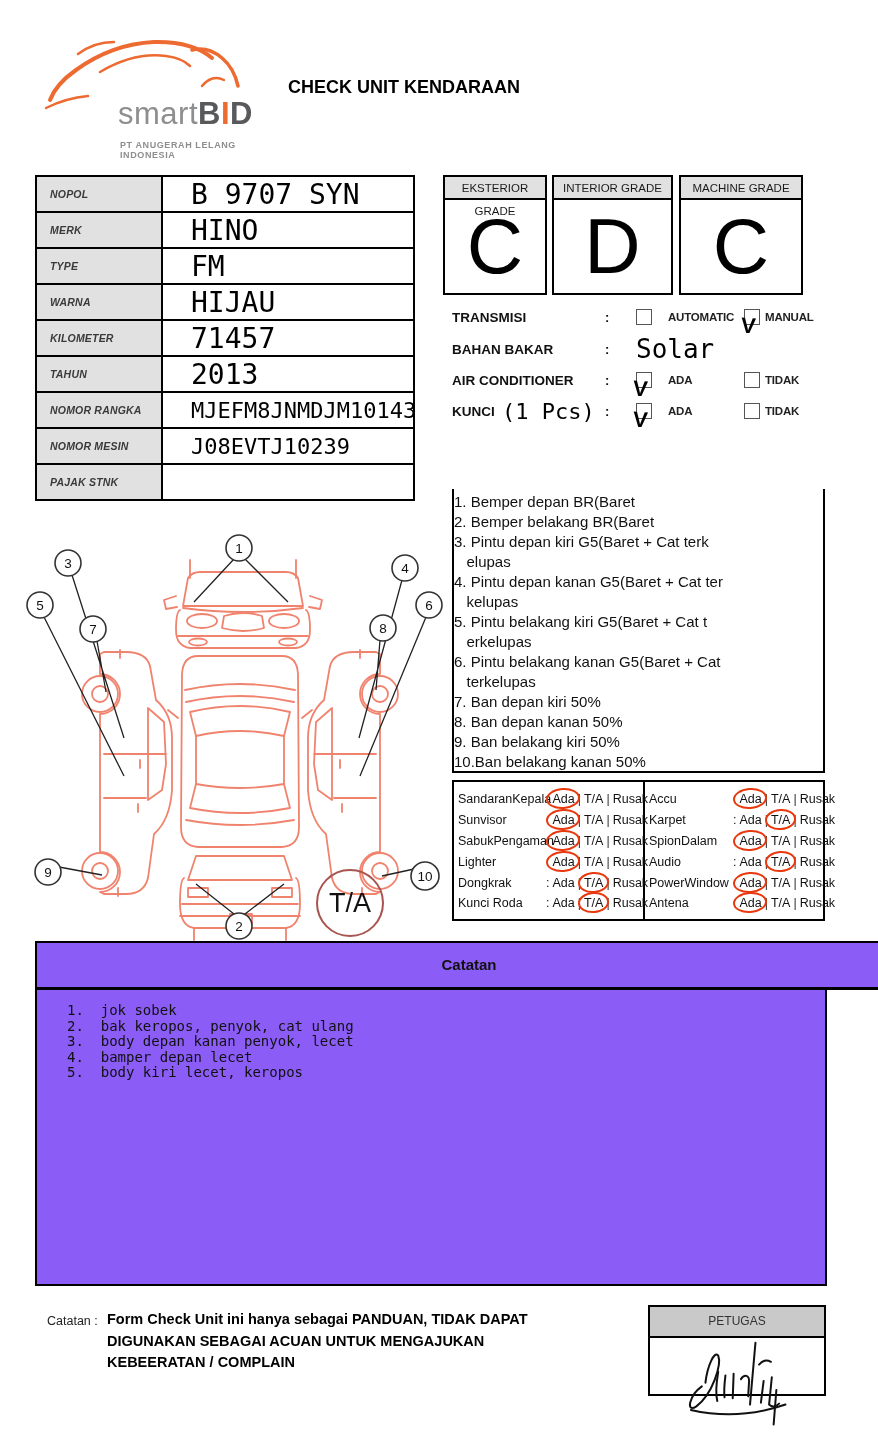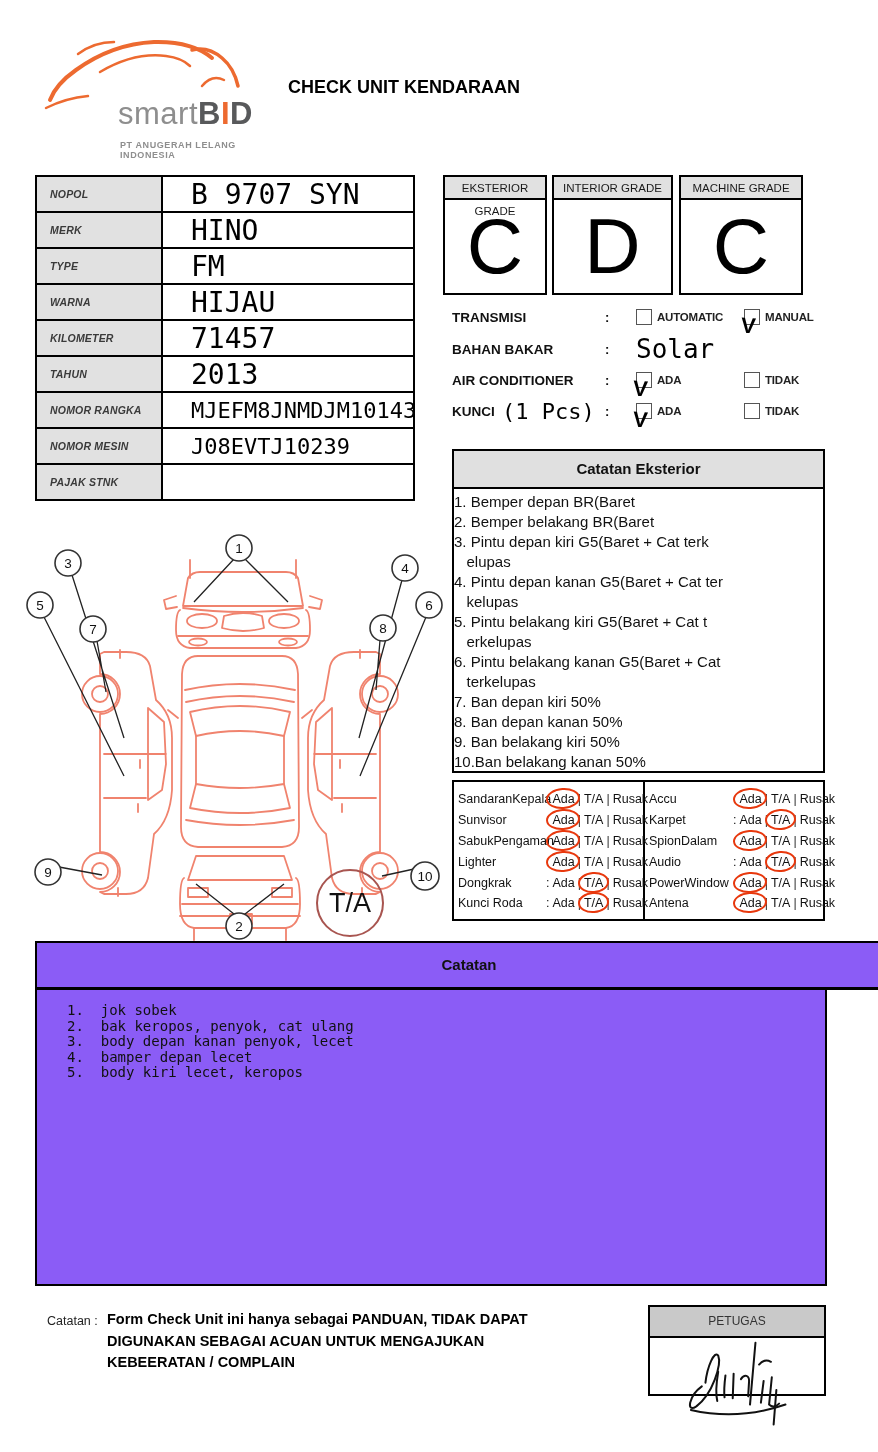--- a/index.html
+++ b/index.html
@@ -36,21 +36,21 @@
          font-size:11.5px;color:#1a1a1a;box-sizing:border-box;}
   .gval{height:95px;border:2px solid #000;border-top:none;box-sizing:border-box;
         display:flex;align-items:center;justify-content:center;font-size:78px;color:#000;background:#fff;}
 
   
   .spec-row{position:absolute;left:452px;width:376px;height:24px;}
   .spec-label{position:absolute;left:0;top:2px;font-size:13.5px;font-weight:700;color:#111;}
   .spec-qty{position:absolute;left:50px;top:-3px;font-size:22px;color:#000;}
   .spec-colon{position:absolute;left:153px;top:2px;font-size:13px;font-weight:700;}
   .spec-opt{position:absolute;top:1px;display:flex;align-items:center;}
-  .spec-opt.o1{left:184px;} .spec-opt.o2{left:292px;}
+  .spec-opt.o1{left:184px;gap:11px;} .spec-opt.o2{left:292px;}
   .cb{position:relative;width:14px;height:14px;border:1.5px solid #555;flex:none;}
   .cb.checked::after{content:"V";position:absolute;left:-4px;top:3px;font-size:22px;font-weight:700;
                      color:#000;transform:rotate(4deg);font-family:"Liberation Sans",sans-serif;}
   .cb-label{margin-left:5px;font-size:11.5px;font-weight:700;color:#222;letter-spacing:-.2px;}
   .spec-value{position:absolute;left:184px;top:-6px;font-size:26px;color:#000;}
 
   
   .ce-head{position:absolute;left:452px;top:449px;width:373px;height:40px;box-sizing:border-box;
            background:#e0e0e0;border:2px solid #000;text-align:center;line-height:36px;
            font-size:15px;font-weight:700;}
@@ -220,21 +220,20 @@
     <span class="spec-opt o1">
       <span class="cb checked"></span>
       <span class="cb-label">ADA</span>
     </span>
     <span class="spec-opt o2">
       <span class="cb"></span>
       <span class="cb-label">TIDAK</span>
     </span>
   </div>
 
-  <div class="ce-head">Catatan Eksterior</div>
   <div class="ce-body">
     <pre>1. Bemper depan BR(Baret
 2. Bemper belakang BR(Baret
 3. Pintu depan kiri G5(Baret + Cat terk
    elupas
 4. Pintu depan kanan G5(Baret + Cat ter
    kelupas
 5. Pintu belakang kiri G5(Baret + Cat t
    erkelupas
 6. Pintu belakang kanan G5(Baret + Cat

